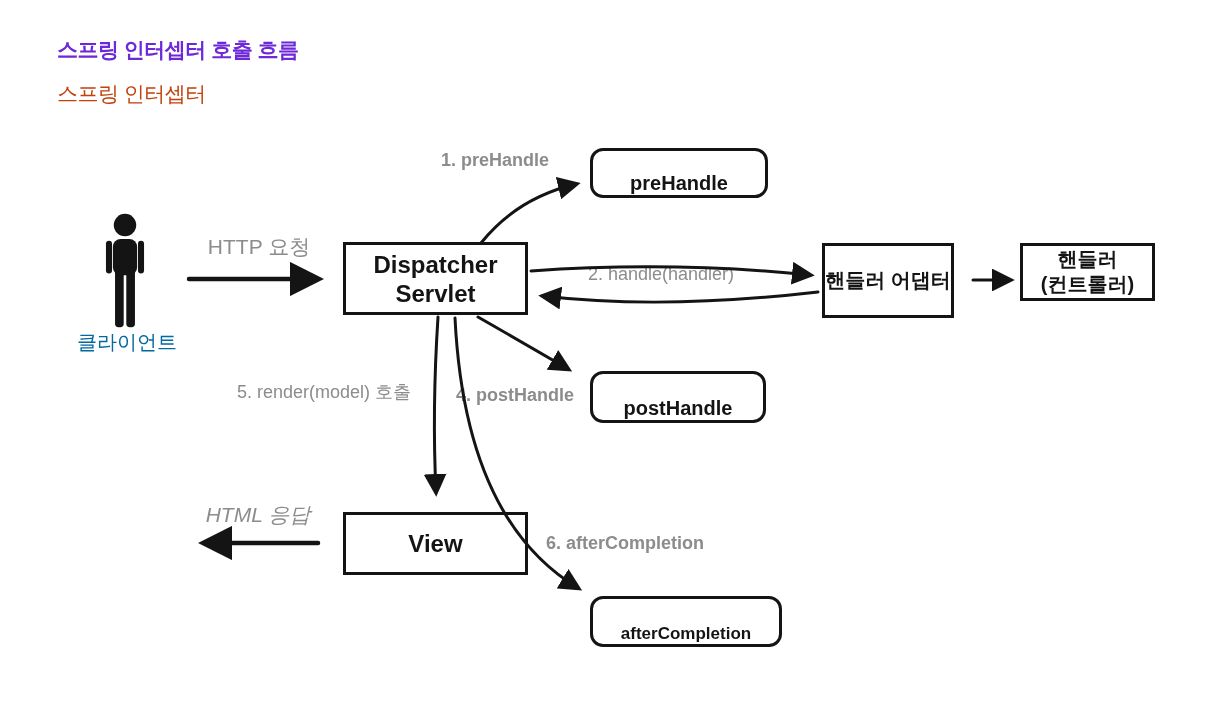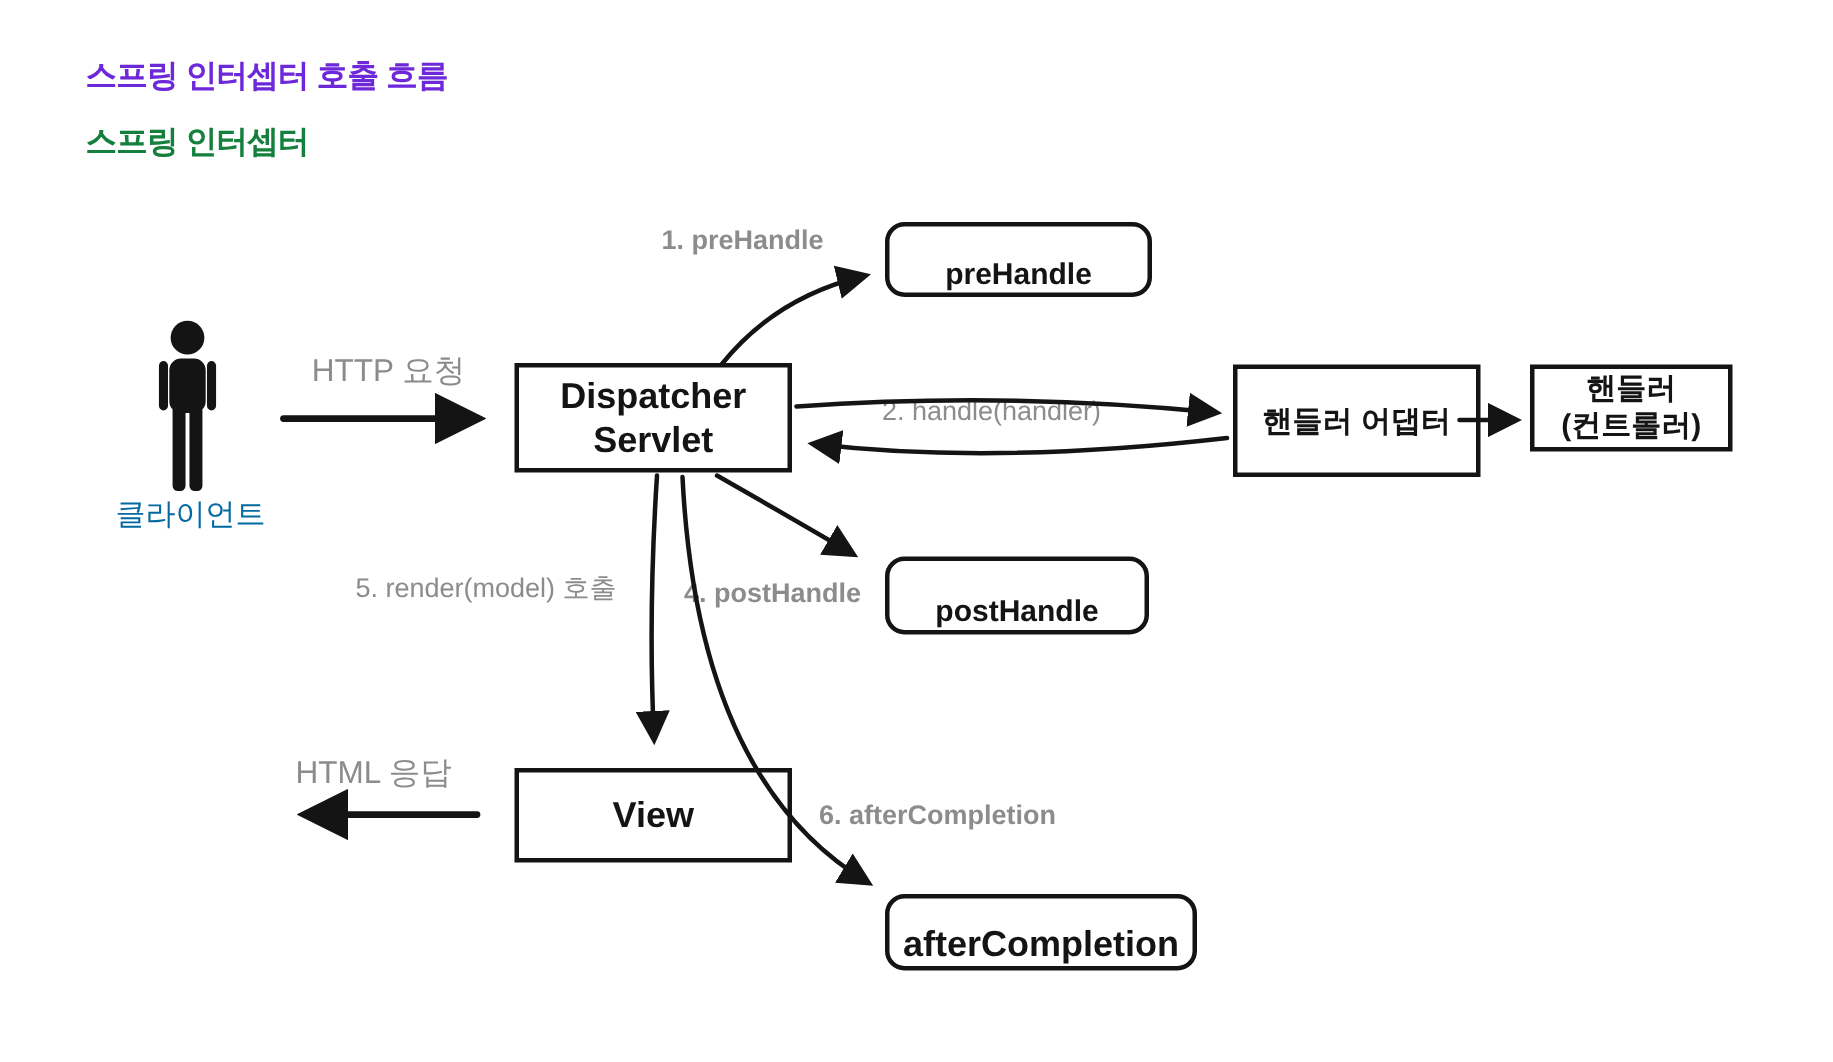--- a/index.html
+++ b/index.html
@@ -1,44 +1,44 @@
 <!DOCTYPE html>
 <html><head>
 <meta charset="utf-8">
 <style>
   html,body{margin:0;padding:0;background:#fff;}
   #canvas{
     position:relative;width:1222px;height:708px;background:#ffffff;overflow:hidden;
     font-family:"Liberation Sans", sans-serif;
   }
   .title{position:absolute;left:57px;top:36px;font-size:21px;font-weight:bold;color:#6d28d9;letter-spacing:-0.5px;}
-  .subtitle{position:absolute;left:57px;top:80px;font-size:21px;font-weight:700;color:#15803d;letter-spacing:-0.5px;}
+  .subtitle{position:absolute;left:57px;top:80px;font-size:21px;font-weight:400;color:#c2410c;letter-spacing:-0.5px;}
   .box{
     position:absolute;background:#fff;border:3px solid #141414;color:#141414;
     display:flex;flex-direction:column;align-items:center;justify-content:center;
     font-weight:bold;text-align:center;box-sizing:border-box;
   }
   .rounded{border-radius:13px;justify-content:flex-end;}
   #box-dispatcher{left:343px;top:242px;width:185px;height:73px;font-size:24px;line-height:29px;}
   #box-prehandle{left:590px;top:148px;width:178px;height:50px;font-size:20px;}
   #box-posthandle{left:590px;top:371px;width:176px;height:52px;font-size:20px;}
-  #box-aftercompletion{left:590px;top:596px;width:208px;height:51px;font-size:24px;}
-  #box-handler-adapter{left:822px;top:243px;width:165px;height:75px;font-size:20px;}
+  #box-aftercompletion{left:590px;top:596px;width:192px;height:51px;font-size:17px;}
+  #box-handler-adapter{left:822px;top:243px;width:132px;height:75px;font-size:20px;}
   #box-handler{left:1020px;top:243px;width:135px;height:58px;font-size:20px;line-height:25px;}
   #box-view{left:343px;top:512px;width:185px;height:63px;font-size:24px;}
   .lbl{position:absolute;color:#8c8c8c;font-size:18px;white-space:nowrap;}
   .lbl.bold{font-weight:bold;}
   #lbl-step1{left:441px;top:150px;}
   #lbl-step2{left:583px;top:240px;width:156px;text-align:center;margin-top:24px;}
   #lbl-step3{left:540px;top:313px;width:243px;text-align:center;}
   #lbl-step4{left:456px;top:385px;}
   #lbl-step5{left:237px;top:380px;}
   #lbl-step6{left:546px;top:533px;}
   #lbl-http{left:199px;top:233px;width:120px;text-align:center;font-size:21px;}
-  #lbl-htmlresp{left:197px;top:501px;width:122px;text-align:left;font-size:21px;}
+  #lbl-htmlresp{left:197px;top:501px;width:122px;text-align:center;font-size:21px;font-style:italic;}
   #lbl-client{left:68px;top:329px;width:118px;text-align:center;font-size:20px;font-weight:500;color:#0369a1;}
   #person{position:absolute;left:99px;top:213px;width:52px;height:116px;}
   #arrow-layer{position:absolute;left:0;top:0;width:1222px;height:708px;pointer-events:none;}
 </style>
 </head>
 <body>
 
 <div id="canvas">
 
   <div class="title">스프링 인터셉터 호출 흐름</div>

